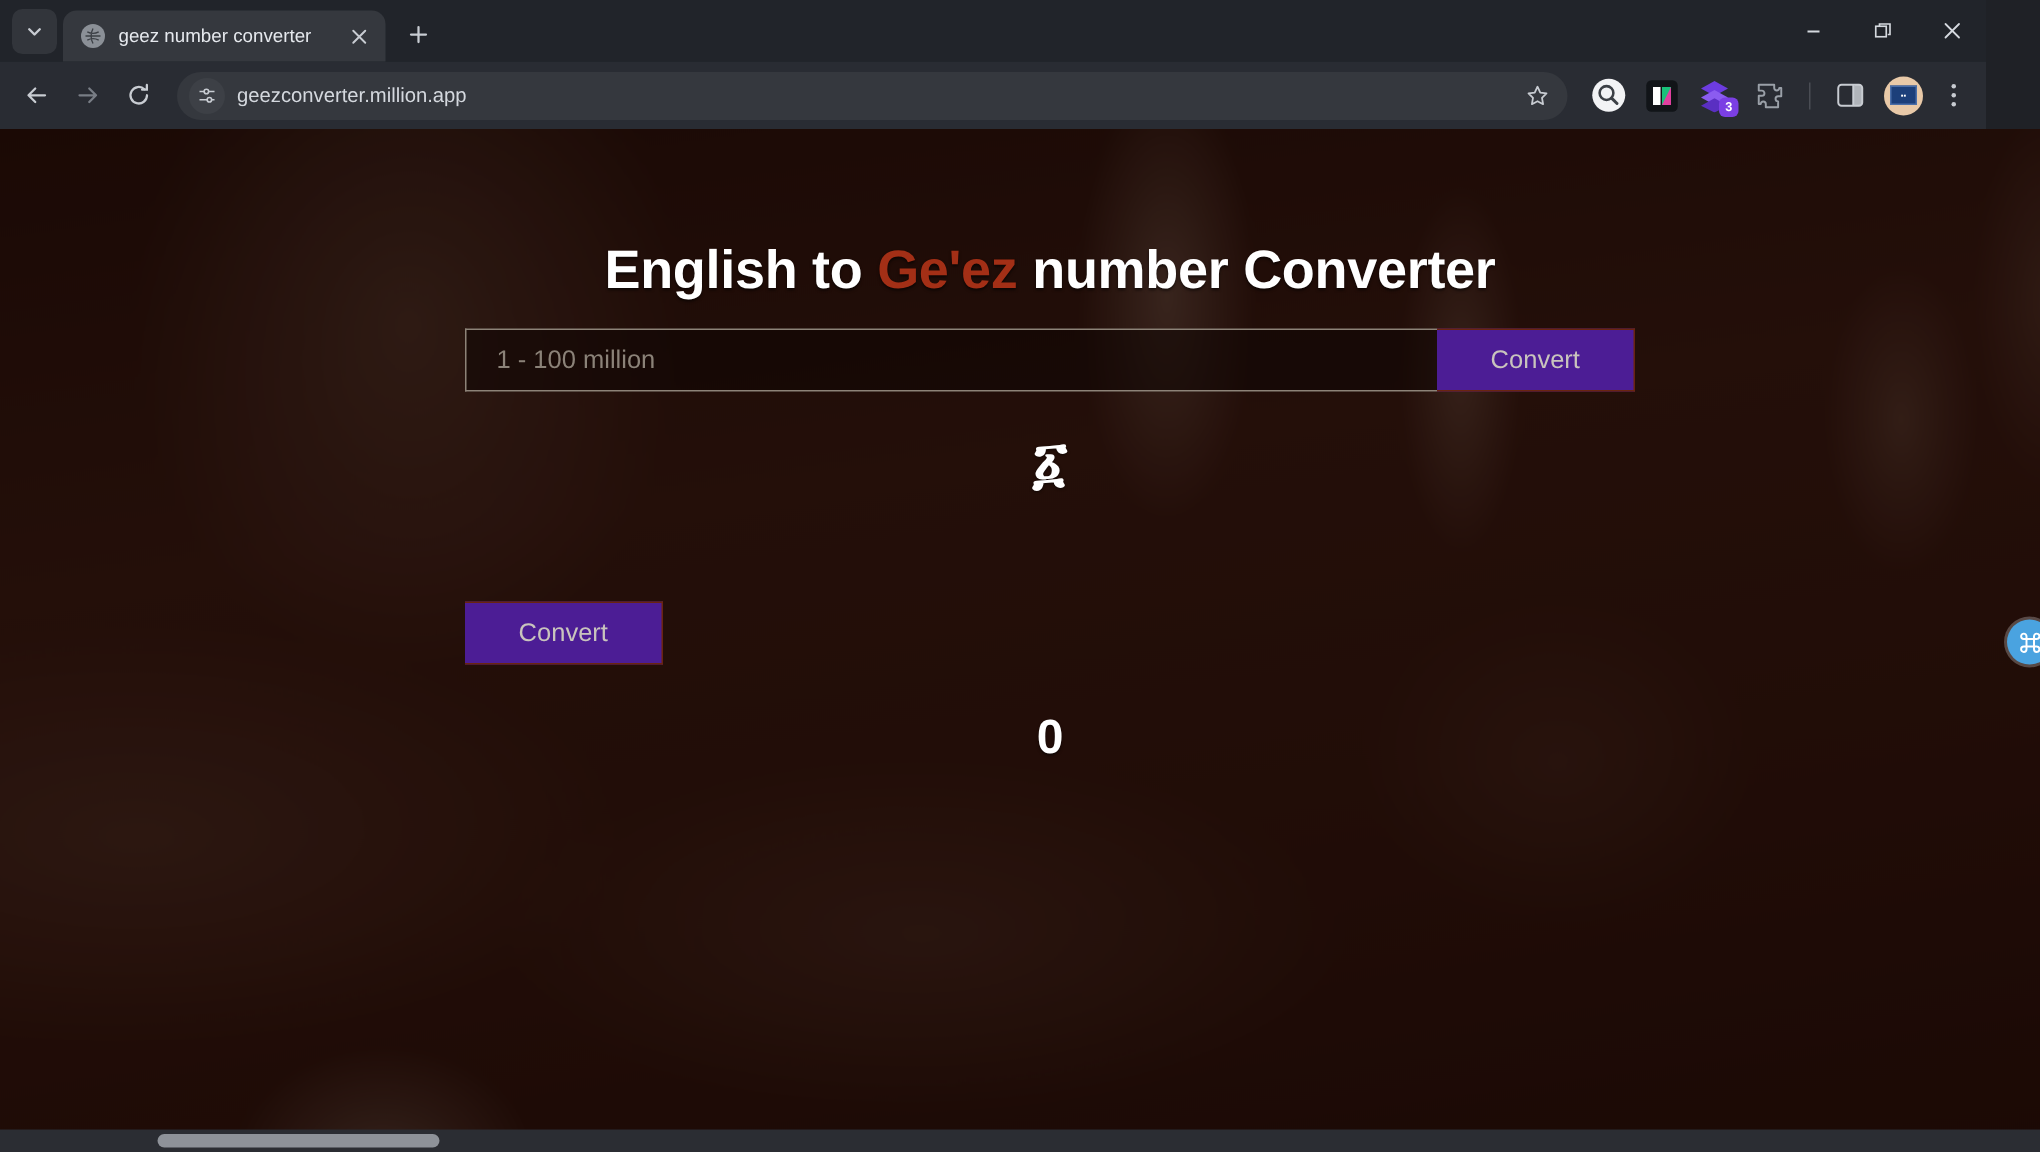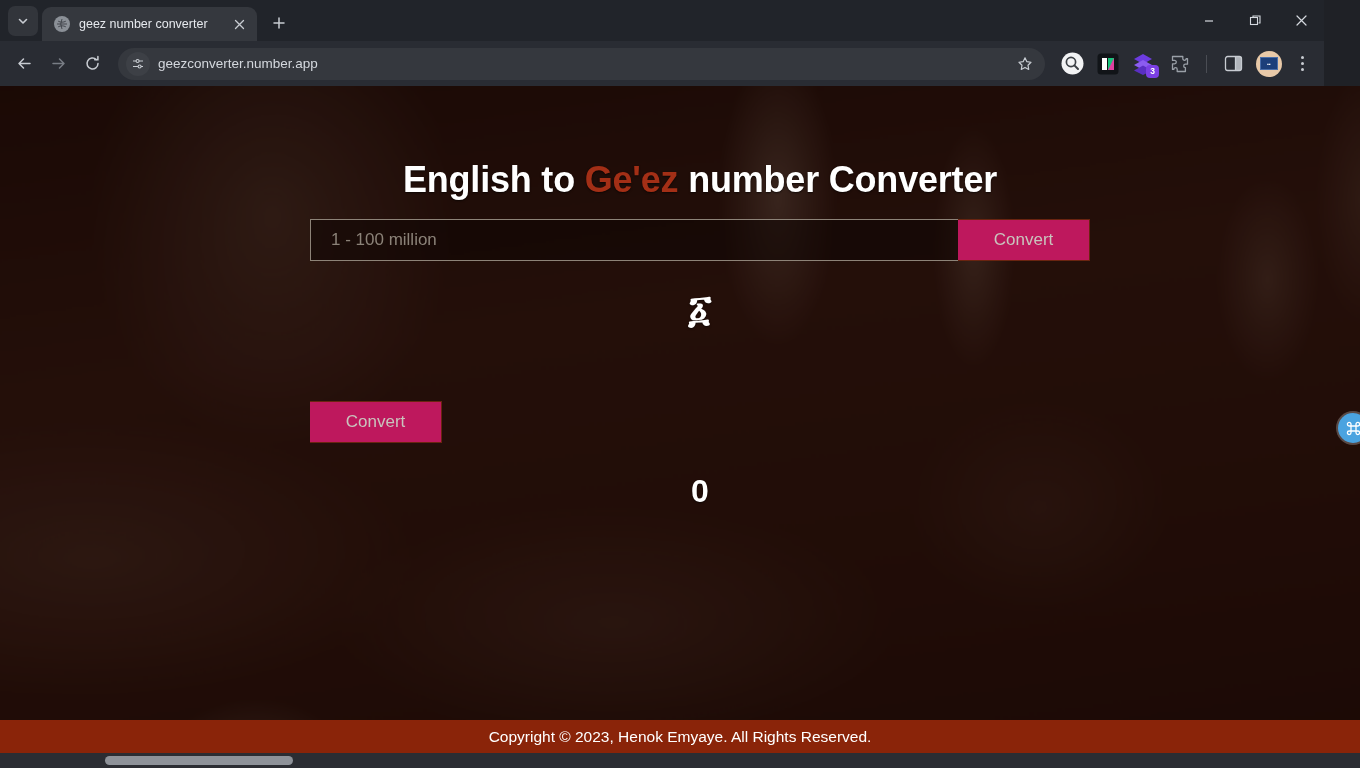--- a/index.html
+++ b/index.html
@@ -175,21 +175,21 @@
     background: rgba(14,6,4,0.55);
     border: 1px solid #8d8378;
     border-right: none;
     color: #efeae4; font-size: 17px;
     padding: 0 20px; outline: none;
     font-family: "Liberation Sans", sans-serif;
   }
   .geez-input::placeholder { color: #8b8278; opacity: 1; }
   .convert-btn {
     width: 132px; height: 42px; flex: 0 0 auto;
-    background: #be185d; border: 1px solid #6a2410; border-left: none;
+    background: #4c1d95; border: 1px solid #6a2410; border-left: none;
     color: #c9c4bd; font-size: 17px; cursor: pointer;
     font-family: "Liberation Sans", sans-serif;
   }
   .result {
     color: #ffffff; font-weight: bold; text-align: center;
     text-shadow: 0 1px 2px rgba(0,0,0,0.55);
   }
   .result-geez { font-size: 38px; line-height: 1; }
   .result-num { font-size: 32px; line-height: 1; }
 
@@ -293,21 +293,21 @@
     </div>
 
     <div class="omnibox">
       <span class="site-info">
         <svg width="14" height="14" viewBox="0 0 14 14" stroke="#c8ccd2" stroke-width="1.1" fill="none">
             <path d="M2 4h3M8 4h4M2 9.5h5M10 9.5h2"></path>
             <circle cx="6.6" cy="4" r="1.5"></circle>
             <circle cx="8.6" cy="9.5" r="1.5"></circle>
           </svg>
       </span>
-      <span class="omnibox-url" title="Search Google or type a URL">geezconverter.number.app</span>
+      <span class="omnibox-url" title="Search Google or type a URL">geezconverter.million.app</span>
       <span class="star-btn">
         <svg width="16" height="16" viewBox="0 0 16 16" stroke="#c8ccd2" stroke-width="1.2" fill="none" stroke-linejoin="round">
             <path d="M8 1.8l1.85 3.9 4.15.58-3 2.97.72 4.2L8 11.47l-3.72 1.98.72-4.2-3-2.97 4.15-.58z"></path>
           </svg>
       </span>
     </div>
 
     <div class="ext-icon">
       <svg width="23" height="23" viewBox="0 0 23 23">
           <circle cx="11.5" cy="11.5" r="11" fill="#f2f3f5"></circle>
@@ -385,22 +385,19 @@
         <div class="result result-num" style="margin-top:32px;">0</div>
       </div>
     </div>
 
     <div class="a11y-widget">
       <svg width="15" height="15" viewBox="0 0 15 15" fill="none" stroke="#ffffff" stroke-width="1.3" stroke-linejoin="round">
           <path d="M5 3.2a1.8 1.8 0 10-1.8 1.8H5V3.2zM10 3.2A1.8 1.8 0 1111.8 5H10V3.2zM5 11.8A1.8 1.8 0 113.2 10H5v1.8zM10 11.8A1.8 1.8 0 1011.8 10H10v1.8zM5 5h5v5H5z"></path>
         </svg>
     </div>
 
-    <div class="footer">
-      <span>Copyright © 2023, Henok Emyaye. All Rights Reserved.</span>
-    </div>
 
     <div class="h-scrollbar">
       <div class="h-scroll-thumb"></div>
     </div>
   </div>
 
 </div>
 
 </body></html>

